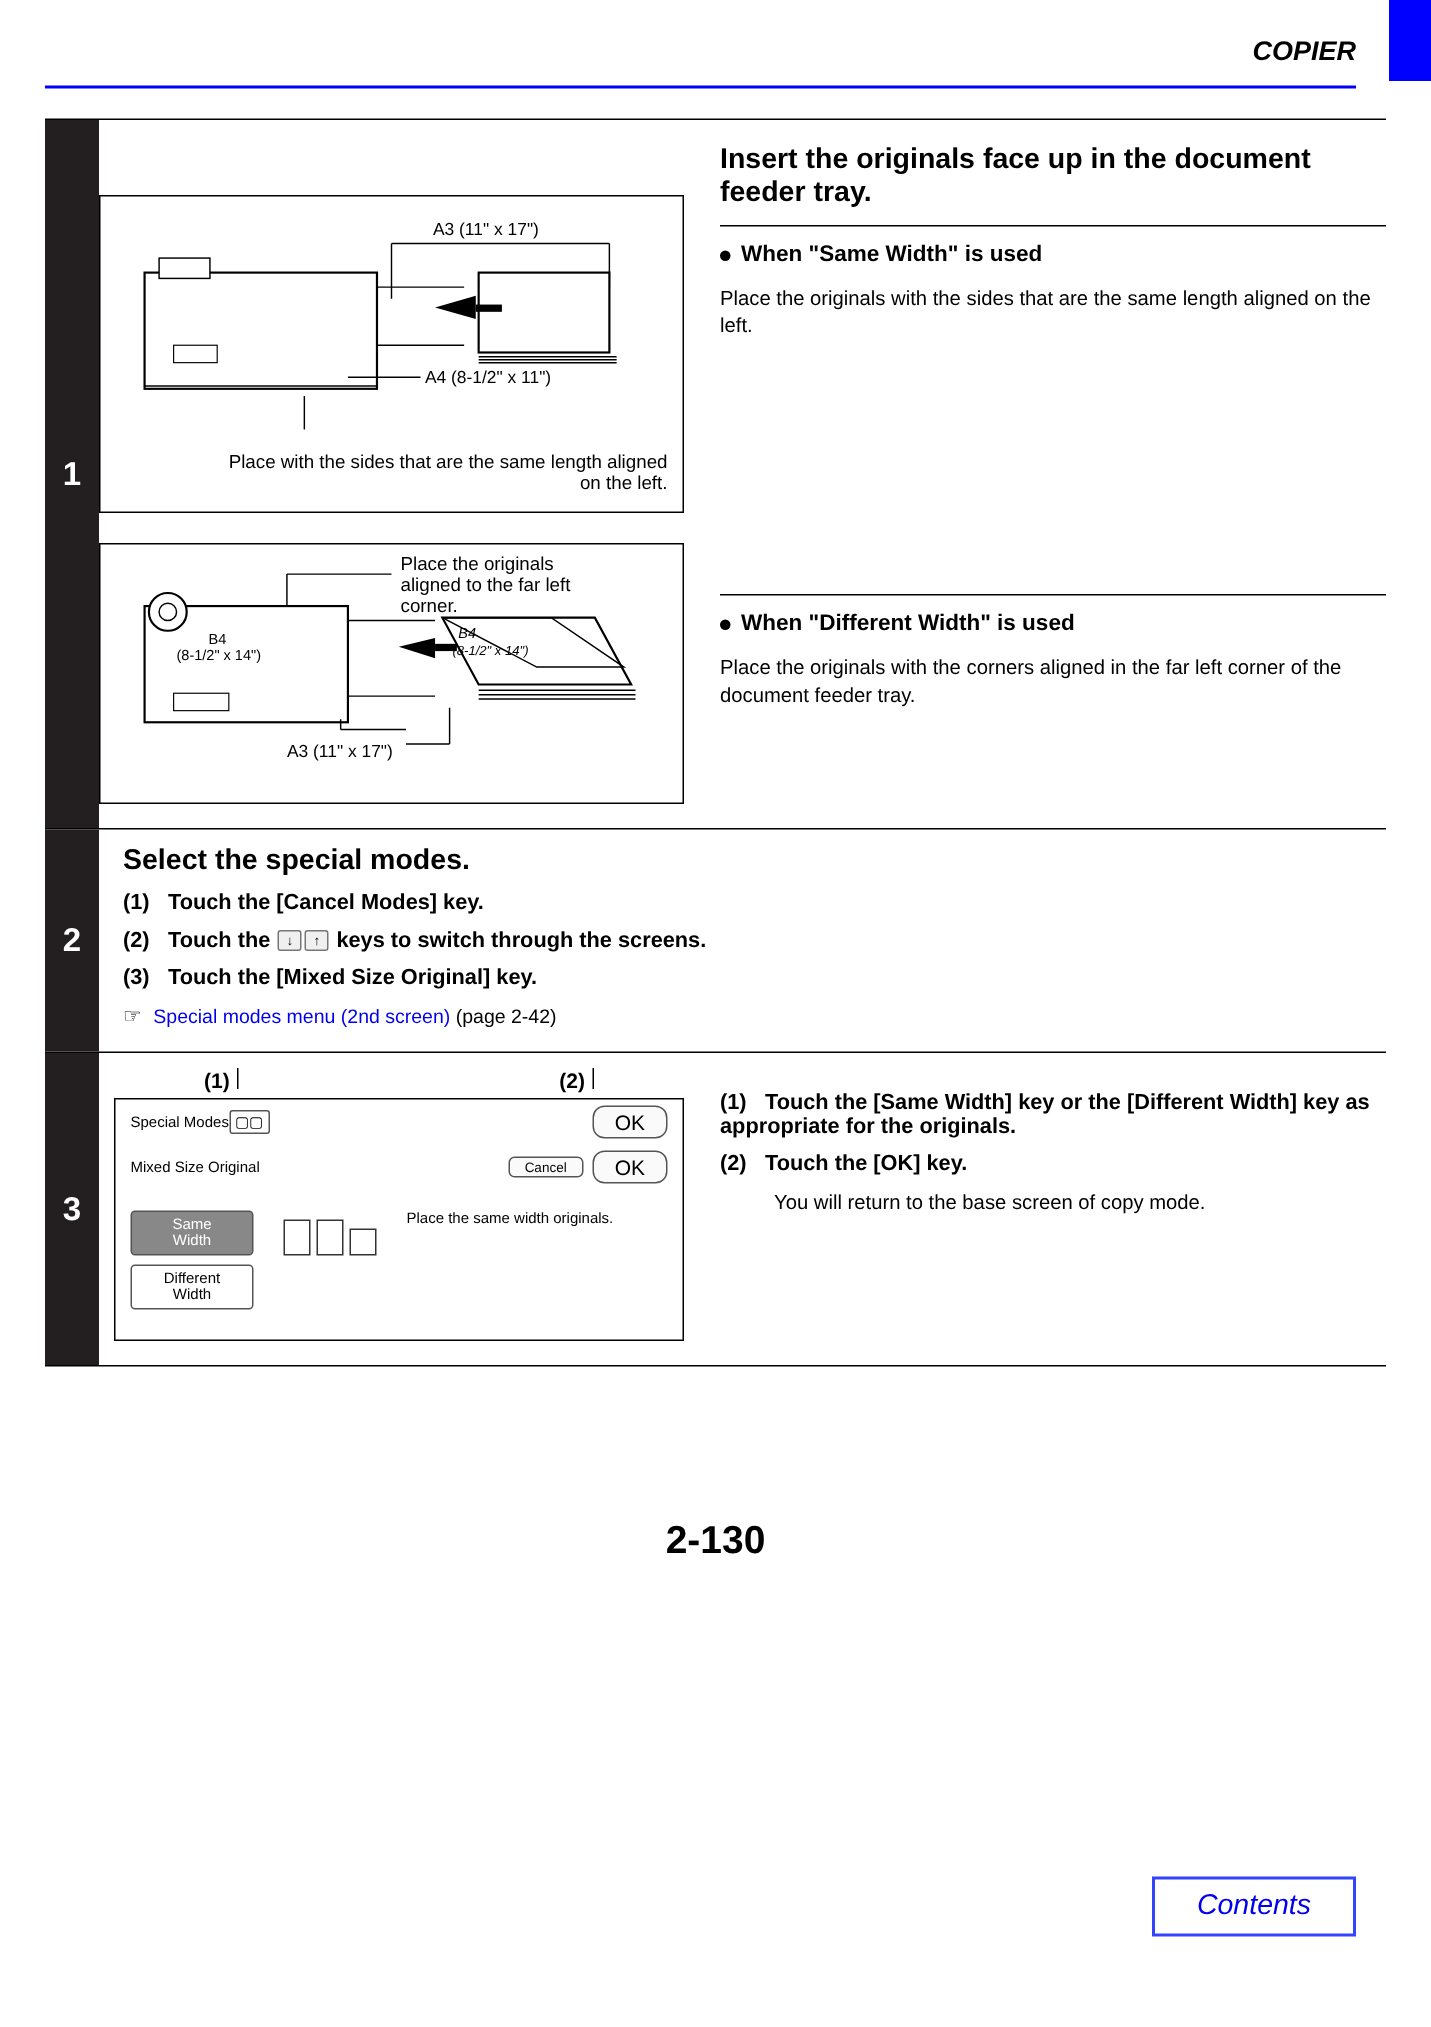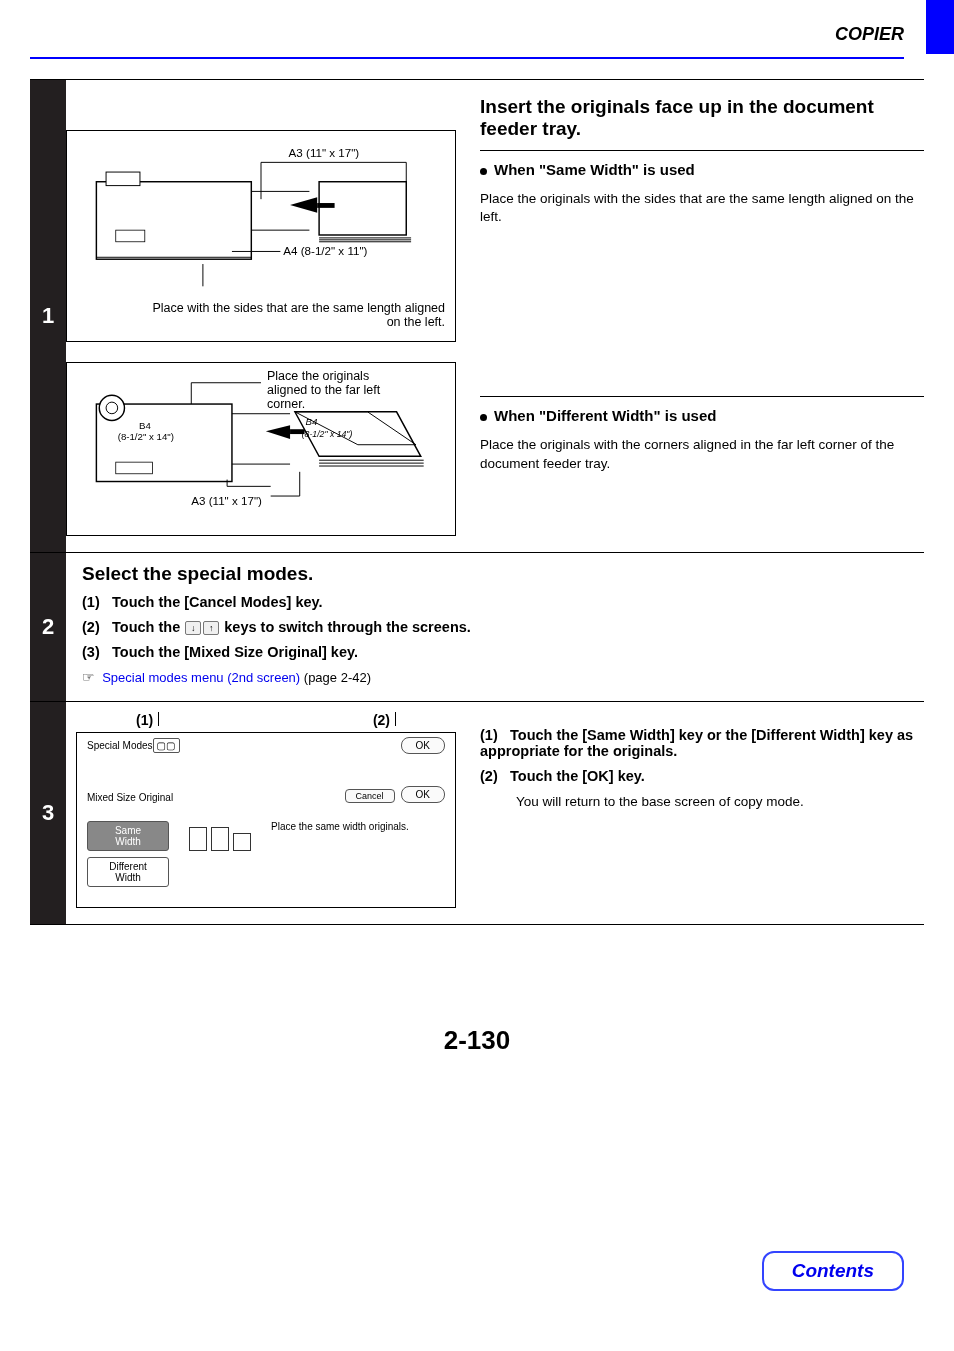--- a/index.html
+++ b/index.html
@@ -33,38 +33,38 @@
     .key-icon { display: inline-block; width: 16px; height: 14px; border: 1px solid #777; border-radius: 2px; vertical-align: middle; background: #f0f0f0; font-size: 9px; text-align: center; line-height: 13px; margin: 0 1px; }
     .link-line { font-size: 13px; margin-top: 8px; }
     .link-line .pointer { font-size: 14px; margin-right: 4px; }
     .link-text { color: #0000EE; }
     .after-link { color: #000; }
 
     .step3-body-pad { padding-left: 10px; }
     .screen-mock { border: 1px solid #000; padding: 0; background: #fff; position: relative; }
     .callout-row { display: flex; justify-content: space-between; font-size: 14px; font-weight: bold; padding: 0 60px; margin-bottom: 4px; }
     .mock-top-bar { display: flex; align-items: center; justify-content: space-between; padding: 4px 10px; font-size: 10px; }
-    .mock-btn { border: 1px solid #555; border-radius: 8px; padding: 2px 14px; font-size: 10px; background: #fafafa; }
+    .mock-btn { border: 1px solid #555; border-radius: 8px; padding: 2px 14px; font-size: 14px; background: #fafafa; }
     .mock-btn-small { border: 1px solid #555; border-radius: 4px; padding: 1px 10px; font-size: 9px; background: #fafafa; }
-    .mock-second-bar { display: flex; align-items: flex-end; justify-content: space-between; padding: 4px 10px; font-size: 10px; margin-top: 24px; }
+    .mock-second-bar { display: flex; align-items: center; justify-content: space-between; padding: 4px 10px; font-size: 10px; }
     .mock-main { padding: 14px 10px 20px 10px; display: flex; gap: 20px; }
     .mock-tabs { display: flex; flex-direction: column; gap: 6px; }
     .mock-tab { border: 1px solid #555; border-radius: 3px; padding: 3px 14px; font-size: 10px; text-align: center; width: 82px; }
     .mock-tab.active { background: #888; color: #fff; }
     .mock-note { font-size: 10px; }
     .mock-paper-icon { display: flex; gap: 4px; margin-top: 6px; }
     .mini-sheet { width: 18px; height: 24px; border: 1px solid #333; }
     .mini-sheet2 { width: 18px; height: 24px; border: 1px solid #333; }
     .mini-printer { width: 18px; height: 18px; border: 1px solid #333; align-self: flex-end; }
 
     .sub-desc { font-size: 13.5px; line-height: 1.35; margin-top: 4px; margin-left: 36px; }
 
     .page-num { text-align: center; font-size: 26px; font-weight: bold; margin-top: 100px; }
 
-    .contents-btn { position: absolute; bottom: 60px; right: 50px; border: 2px solid #3344FF; border-radius: 12px; padding: 7px 28px; color: #0000EE; font-size: 19px; font-weight: bold; font-style: italic; text-align: left; }
+    .contents-btn { position: absolute; bottom: 60px; right: 50px; border: 2px solid #3344FF; border-radius: 0; padding: 7px 28px; color: #0000EE; font-size: 19px; font-weight: normal; font-style: italic; text-align: left; }
 
     .page-container { position: relative; min-height: 1351px; }
 
     .printer-svg { width: 100%; }
 
     .vlead { display: inline-block; border-left: 1px solid #000; height: 14px; vertical-align: top; margin-left: 5px; }
   </style>
 </head>
 <body>
 

